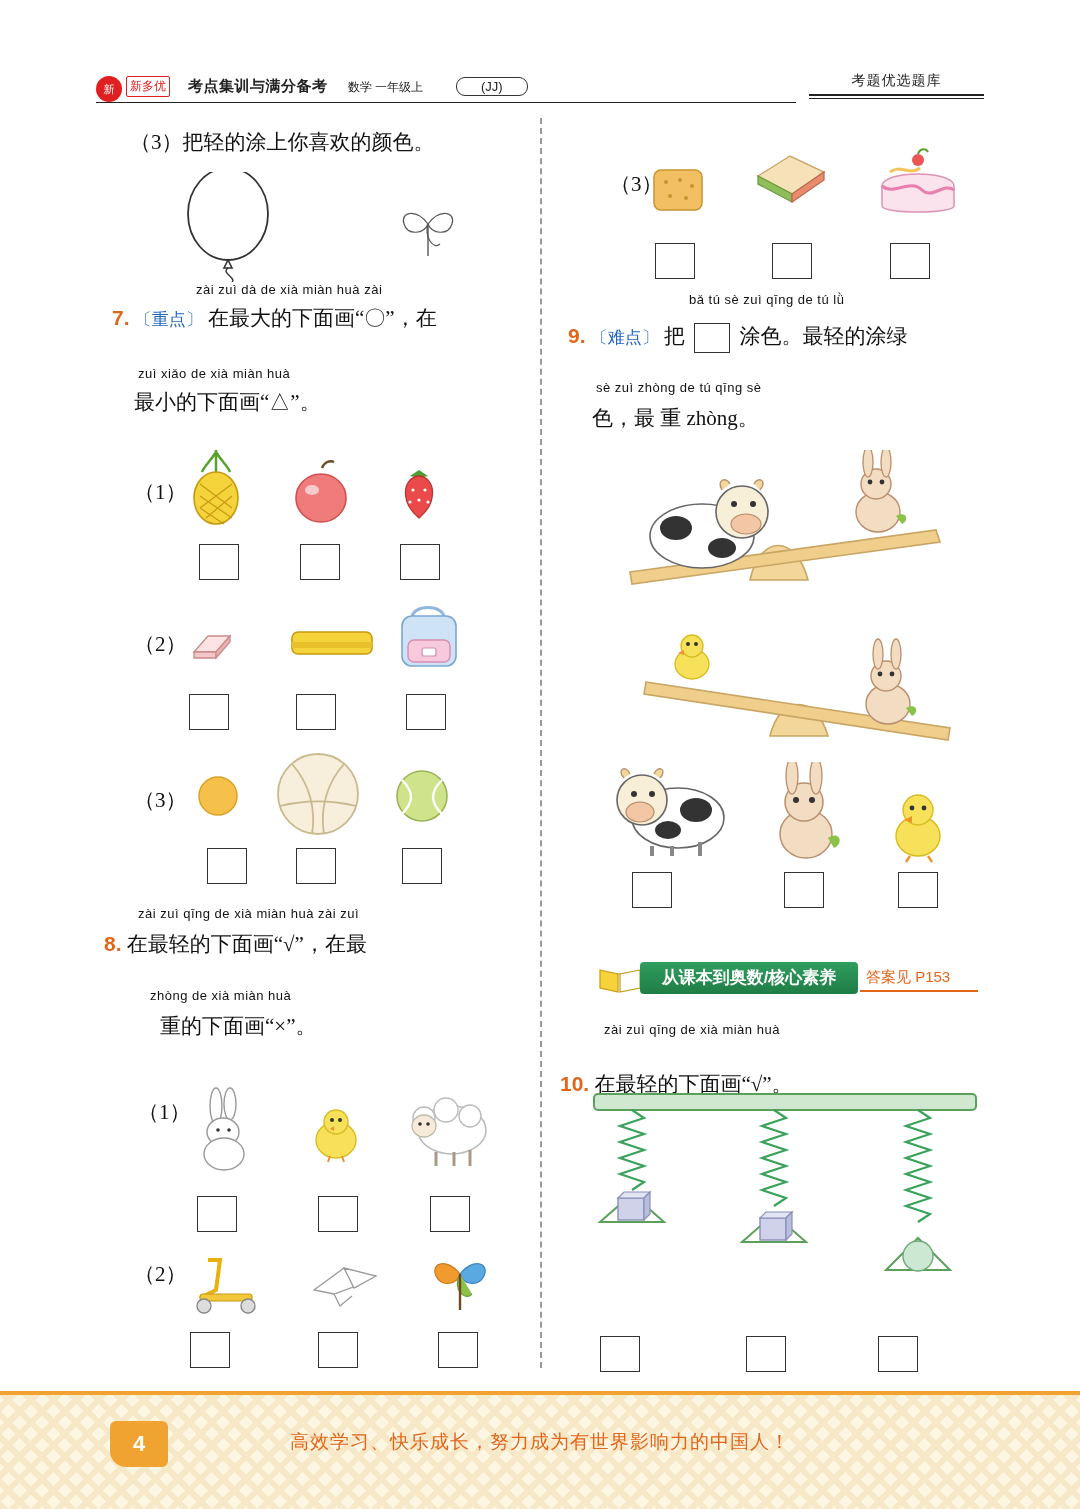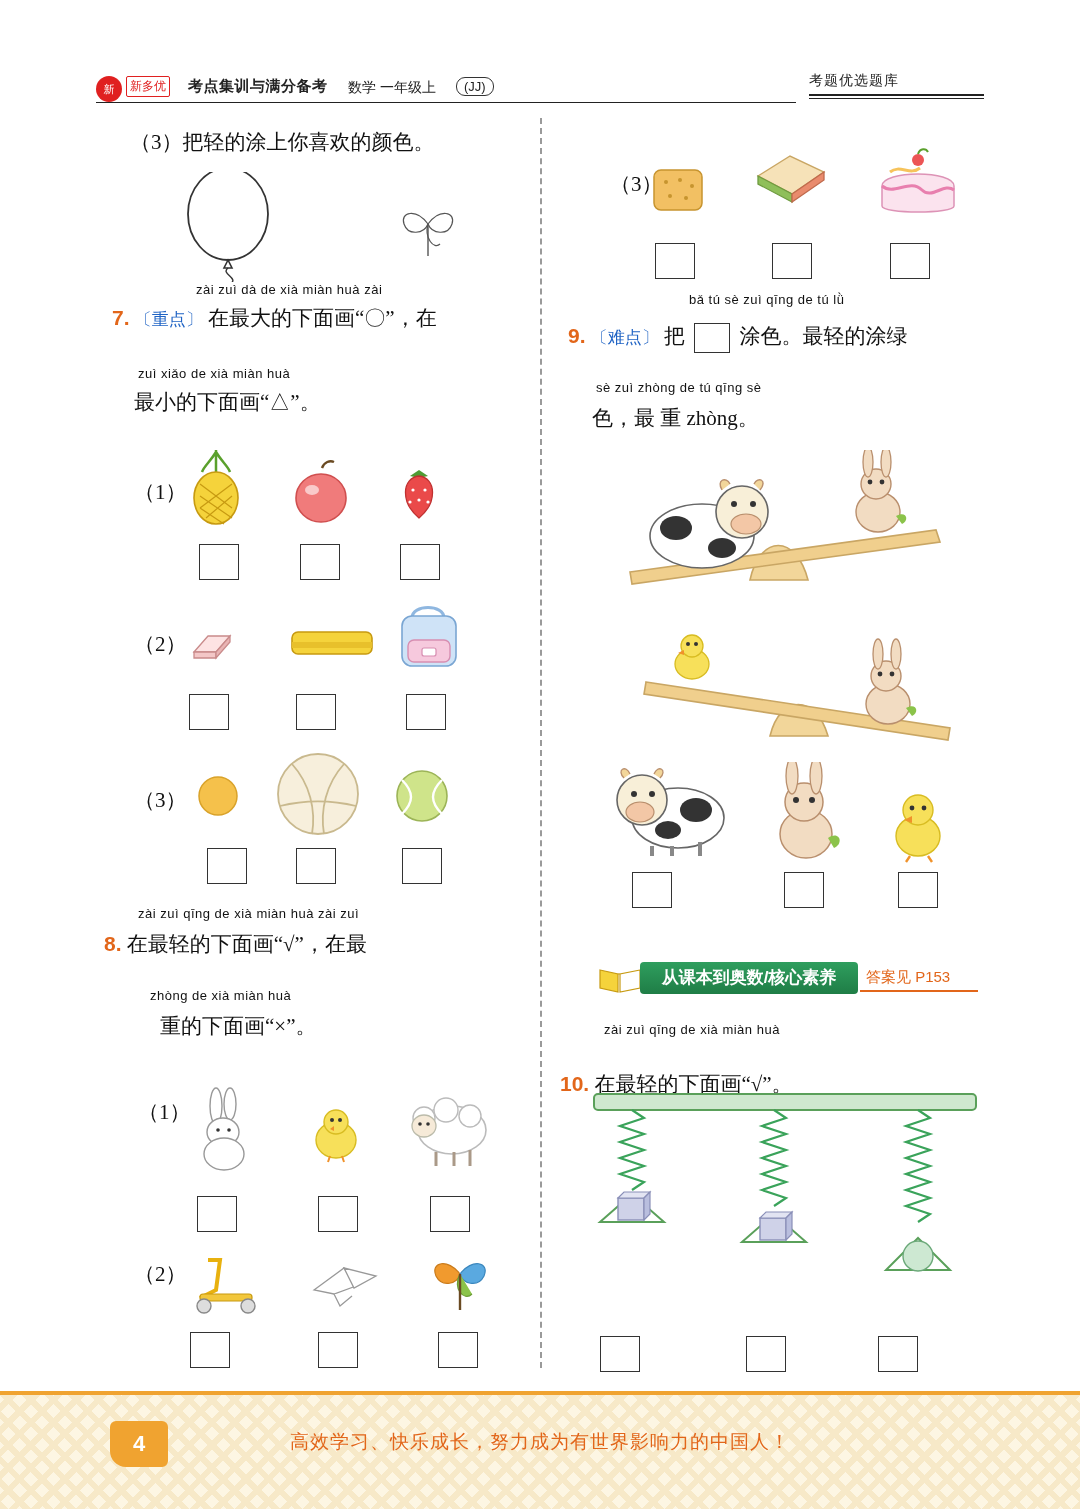--- a/index.html
+++ b/index.html
@@ -26,30 +26,30 @@
     position:absolute;left:30px;top:4px;
     font-size:12px;color:#e02020;font-family:"Liberation Sans",sans-serif;
     border:1px solid #e02020;padding:1px 3px;border-radius:2px;
   }
   .hdr-title{
     position:absolute;left:92px;top:5px;
     font-size:15px;font-weight:bold;color:#222;
     font-family:"Liberation Sans",sans-serif;letter-spacing:.5px;
   }
   .hdr-sub{
-    position:absolute;left:252px;top:7px;font-size:14px;color:#222;
-    font-family:Liberation Sans, sans-serif;
+    position:absolute;left:252px;top:7px;font-size:12px;color:#222;
+    font-family:Liberation Serif, serif;
   }
   .hdr-jj{
     position:absolute;left:360px;top:5px;font-size:13px;color:#222;
     font-family:"Liberation Sans",sans-serif;
-    border:1px solid #333;border-radius:9px;padding:1px 7px;
+    border:1px solid #333;border-radius:9px;padding:1px 24px;
   }
   .hdr-right{
-    position:absolute;right:0;top:0;width:175px;text-align:left;
+    position:absolute;right:0;top:0;width:175px;text-align:center;
   }
   .hdr-right .lbl{
     font-size:14px;color:#222;font-family:"Liberation Sans",sans-serif;
     letter-spacing:1px;
   }
   .hdr-right .bar{height:2px;background:#222;margin-top:4px;}
   .hdr-right .bar2{height:1px;background:#222;margin-top:2px;}
   .hdr-rule{
     position:absolute;left:0;top:30px;width:700px;height:1px;background:#222;
   }

